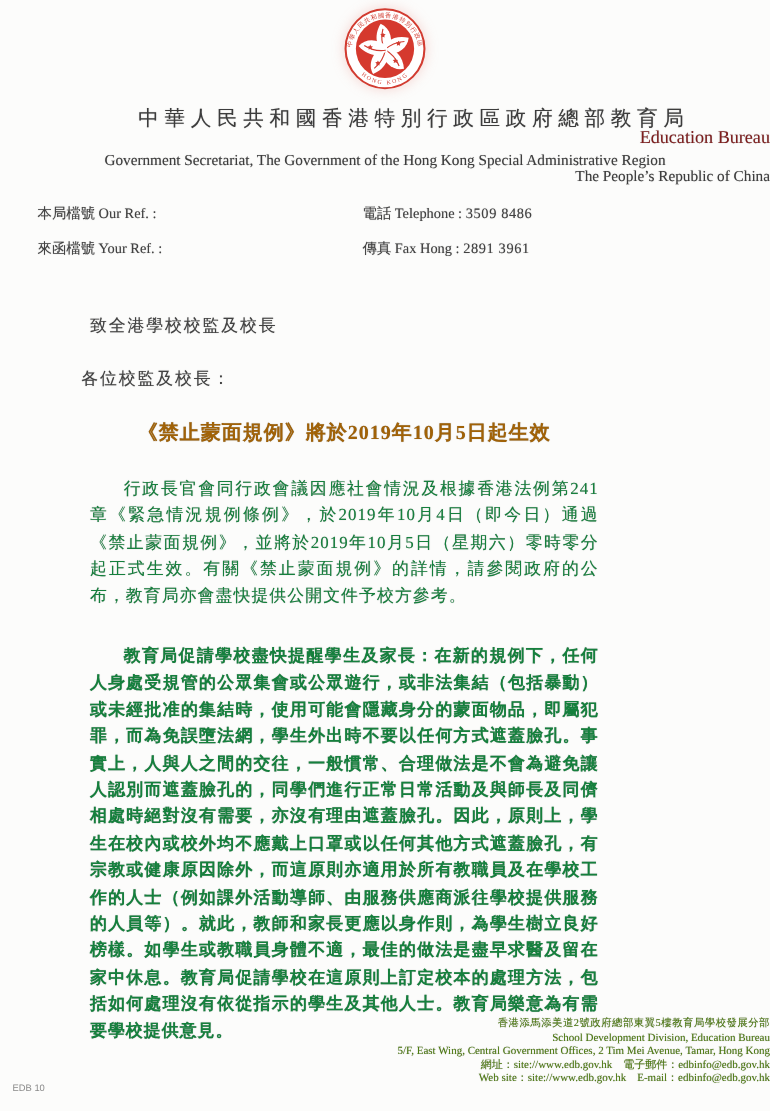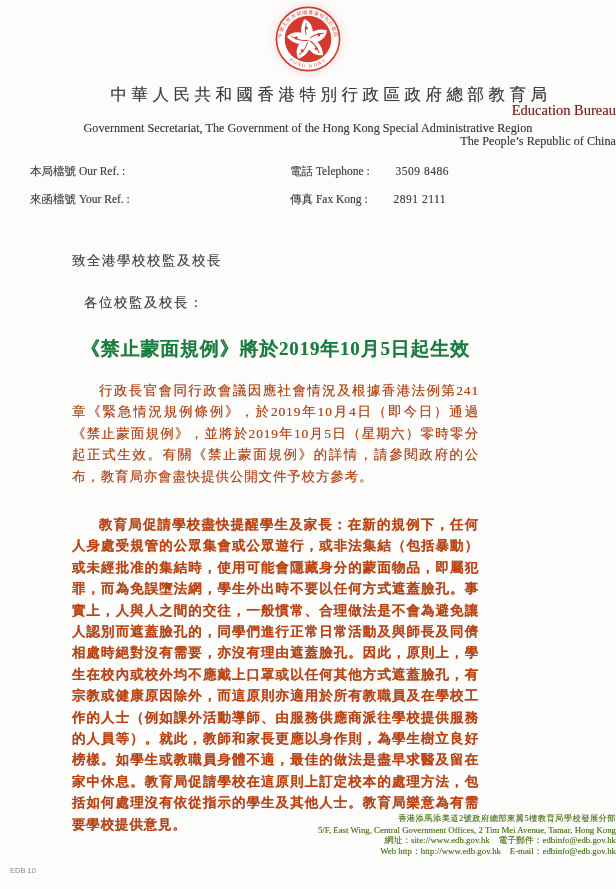--- a/index.html
+++ b/index.html
@@ -22,33 +22,33 @@
     font-size:16.5px;letter-spacing:4.5px;color:#3c3c3c;white-space:nowrap;padding-left:46px;
   }
   .title-en1{position:absolute;top:102px;left:0;right:0;text-align:right;font-size:14.5px;color:#7f1d1d;}
   .title-en2{position:absolute;top:121px;left:0;right:0;text-align:center;font-size:12.2px;color:#3e3e3e;white-space:nowrap;}
   .title-en3{position:absolute;top:134px;left:0;right:0;text-align:right;font-size:12.2px;color:#3e3e3e;}
 
   
   .refs-left{position:absolute;left:30px;top:163px;font-size:11.5px;line-height:16px;}
   .refs-right{position:absolute;left:290px;top:163px;font-size:11.5px;line-height:16px;}
   .refs-left .row,.refs-right .row{margin-bottom:12px;white-space:nowrap;}
-  .refs-right .val{margin-left:23px;letter-spacing:.5px;}
+  .refs-right .val{margin-left:0;letter-spacing:.5px;}
 
   
   .addressee{position:absolute;left:72px;top:252px;font-size:13.5px;letter-spacing:1.5px;white-space:nowrap;text-align:right;}
-  .salutation{position:absolute;left:84px;top:294px;font-size:13.5px;letter-spacing:1.5px;white-space:nowrap;font-family:Liberation Serif, serif;}
+  .salutation{position:absolute;left:65px;top:294px;font-size:13.5px;letter-spacing:1.5px;white-space:nowrap;font-family:Liberation Serif, serif;}
   .subject{
     position:absolute;left:72px;top:336px;width:407px;text-align:center;
-    font-size:19px;font-weight:bold;color:#15803d;letter-spacing:.8px;white-space:nowrap;
+    font-size:16px;font-weight:bold;color:#a16207;letter-spacing:.8px;white-space:nowrap;
   }
   .para{
     position:absolute;left:72px;width:407px;margin:0;
     font-size:13.5px;line-height:21.4px;letter-spacing:.85px;
-    text-align:justify;text-indent:2em;color:#c2410c;
+    text-align:justify;text-indent:2em;color:#15803d;
   }
   .p1{top:380px;}
   .p2{top:514px;font-weight:bold;}
 
   
   .footer{position:absolute;left:0;right:0;top:814px;text-align:right;color:#4d7c0f;}
   .footer .f-zh{font-size:8.3px;line-height:10.6px;letter-spacing:.4px;}
   .footer .f-en{font-size:8.8px;line-height:10.8px;}
   .form-code{position:absolute;left:10px;top:866px;font-size:7.5px;color:#8a8a8a;font-family:"Liberation Sans","DejaVu Sans",sans-serif;}
 </style>
@@ -118,32 +118,33 @@
       <span>來函檔號  Your Ref. :</span>
       <span class="val"></span>
     </div>
   </div>
   <div class="refs-right">
     <div class="row soft">
       <span>電話  Telephone :</span>
       <span class="val">3509 8486</span>
     </div>
     <div class="row soft">
-      <span>傳真  Fax Kong :</span>
-      <span class="val">2891 2111</span>
+      <span>傳真  Fax Hong :</span>
+      <span class="val">2891 3961</span>
     </div>
   </div>
 
   <div class="addressee soft">致全港學校校監及校長</div>
   <div class="salutation soft">各位校監及校長：</div>
   <div class="subject soft">《禁止蒙面規例》將於2019年10月5日起生效</div>
   <p class="para p1 soft">行政長官會同行政會議因應社會情況及根據香港法例第241章《緊急情況規例條例》，於2019年10月4日（即今日）通過《禁止蒙面規例》，並將於2019年10月5日（星期六）零時零分起正式生效。有關《禁止蒙面規例》的詳情，請參閱政府的公布，教育局亦會盡快提供公開文件予校方參考。</p>
   <p class="para p2 soft">教育局促請學校盡快提醒學生及家長：在新的規例下，任何人身處受規管的公眾集會或公眾遊行，或非法集結（包括暴動）或未經批准的集結時，使用可能會隱藏身分的蒙面物品，即屬犯罪，而為免誤墮法網，學生外出時不要以任何方式遮蓋臉孔。事實上，人與人之間的交往，一般慣常、合理做法是不會為避免讓人認別而遮蓋臉孔的，同學們進行正常日常活動及與師長及同儕相處時絕對沒有需要，亦沒有理由遮蓋臉孔。因此，原則上，學生在校內或校外均不應戴上口罩或以任何其他方式遮蓋臉孔，有宗教或健康原因除外，而這原則亦適用於所有教職員及在學校工作的人士（例如課外活動導師、由服務供應商派往學校提供服務的人員等）。就此，教師和家長更應以身作則，為學生樹立良好榜樣。如學生或教職員身體不適，最佳的做法是盡早求醫及留在家中休息。教育局促請學校在這原則上訂定校本的處理方法，包括如何處理沒有依從指示的學生及其他人士。教育局樂意為有需要學校提供意見。</p>
 
   <div class="footer">
     <div class="f-zh soft">香港添馬添美道2號政府總部東翼5樓教育局學校發展分部</div>
+    <div class="f-en soft">School Development Division, Education Bureau</div>
     <div class="f-en soft">5/F, East Wing, Central Government Offices, 2 Tim Mei Avenue, Tamar, Hong Kong</div>
     <div class="f-en soft">網址：site://www.edb.gov.hk　電子郵件：edbinfo@edb.gov.hk</div>
-    <div class="f-en soft">Web http：http://www.edb.gov.hk　E-mail：edbinfo@edb.gov.hk</div>
+    <div class="f-en soft">Web site：site://www.edb.gov.hk　E-mail：edbinfo@edb.gov.hk</div>
   </div>
   <div class="form-code">EDB 10</div>
 
 </div>
 
 </body></html>

